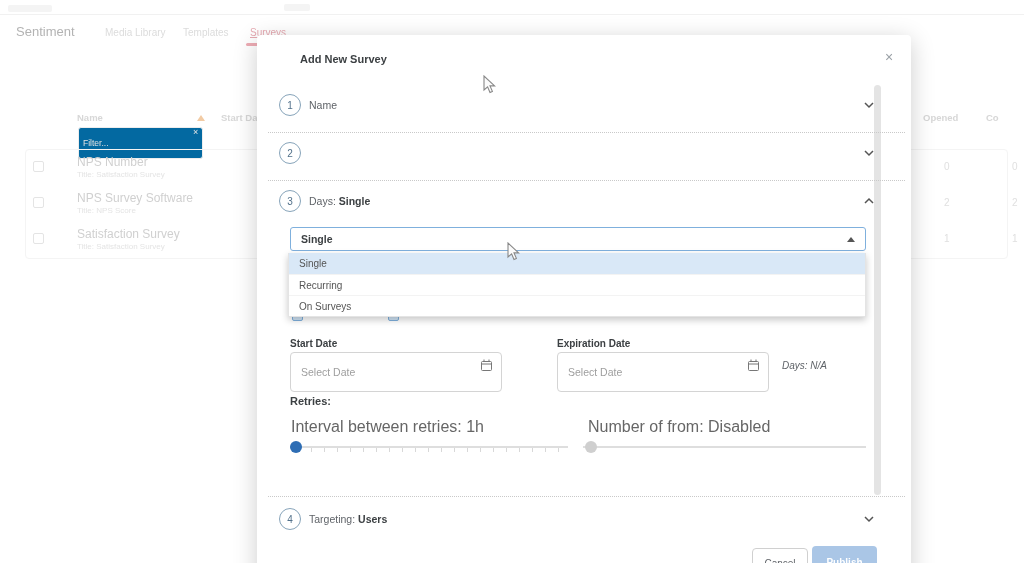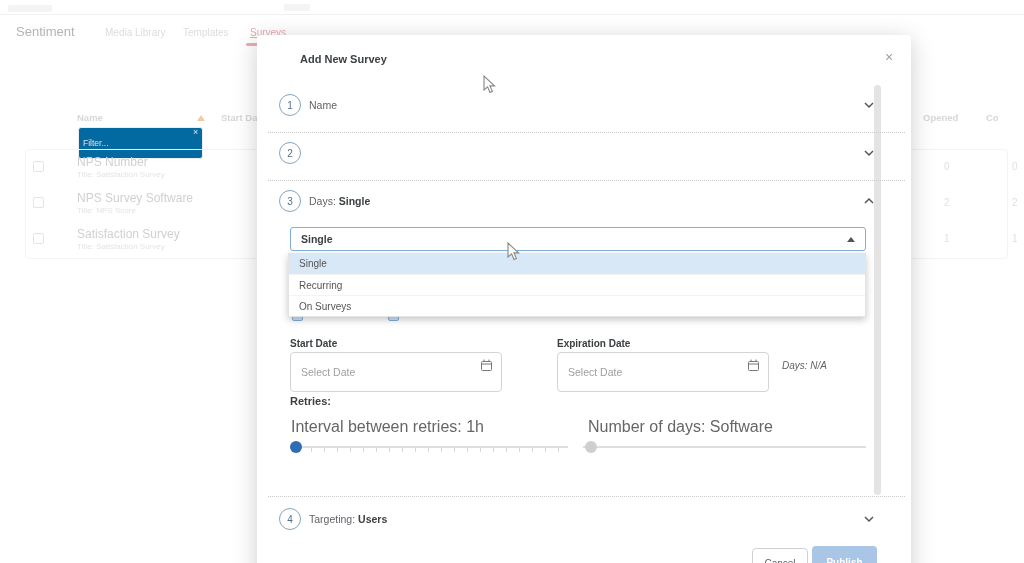--- a/index.html
+++ b/index.html
@@ -199,21 +199,21 @@
           <rect x="1.5" y="2.5" width="10" height="9" rx="1" fill="none" stroke="#777" stroke-width="1"></rect>
           <line x1="4" y1="0.5" x2="4" y2="3" stroke="#777" stroke-width="1"></line>
           <line x1="9" y1="0.5" x2="9" y2="3" stroke="#777" stroke-width="1"></line>
           <line x1="1.5" y1="5" x2="11.5" y2="5" stroke="#777" stroke-width="1"></line>
         </svg>
     </div>
     <div class="days-note">Days: N/A</div>
 
     <div class="retries-heading">Retries:</div>
     <div class="slider-label" style="left:34px;">Interval between retries: 1h</div>
-    <div class="slider-label" style="left:331px;">Number of days: Software</div>
+    <div class="slider-label" style="left:331px;">Number of from: Disabled</div>
 
     <div class="slider" style="left:33px;width:278px;">
       <div class="slider-track"></div>
       <div class="slider-ticks"></div>
       <div class="slider-thumb thumb-blue"></div>
     </div>
     <div class="slider" style="left:326px;width:283px;">
       <div class="slider-track"></div>
       <div class="slider-thumb thumb-gray"></div>
     </div>

